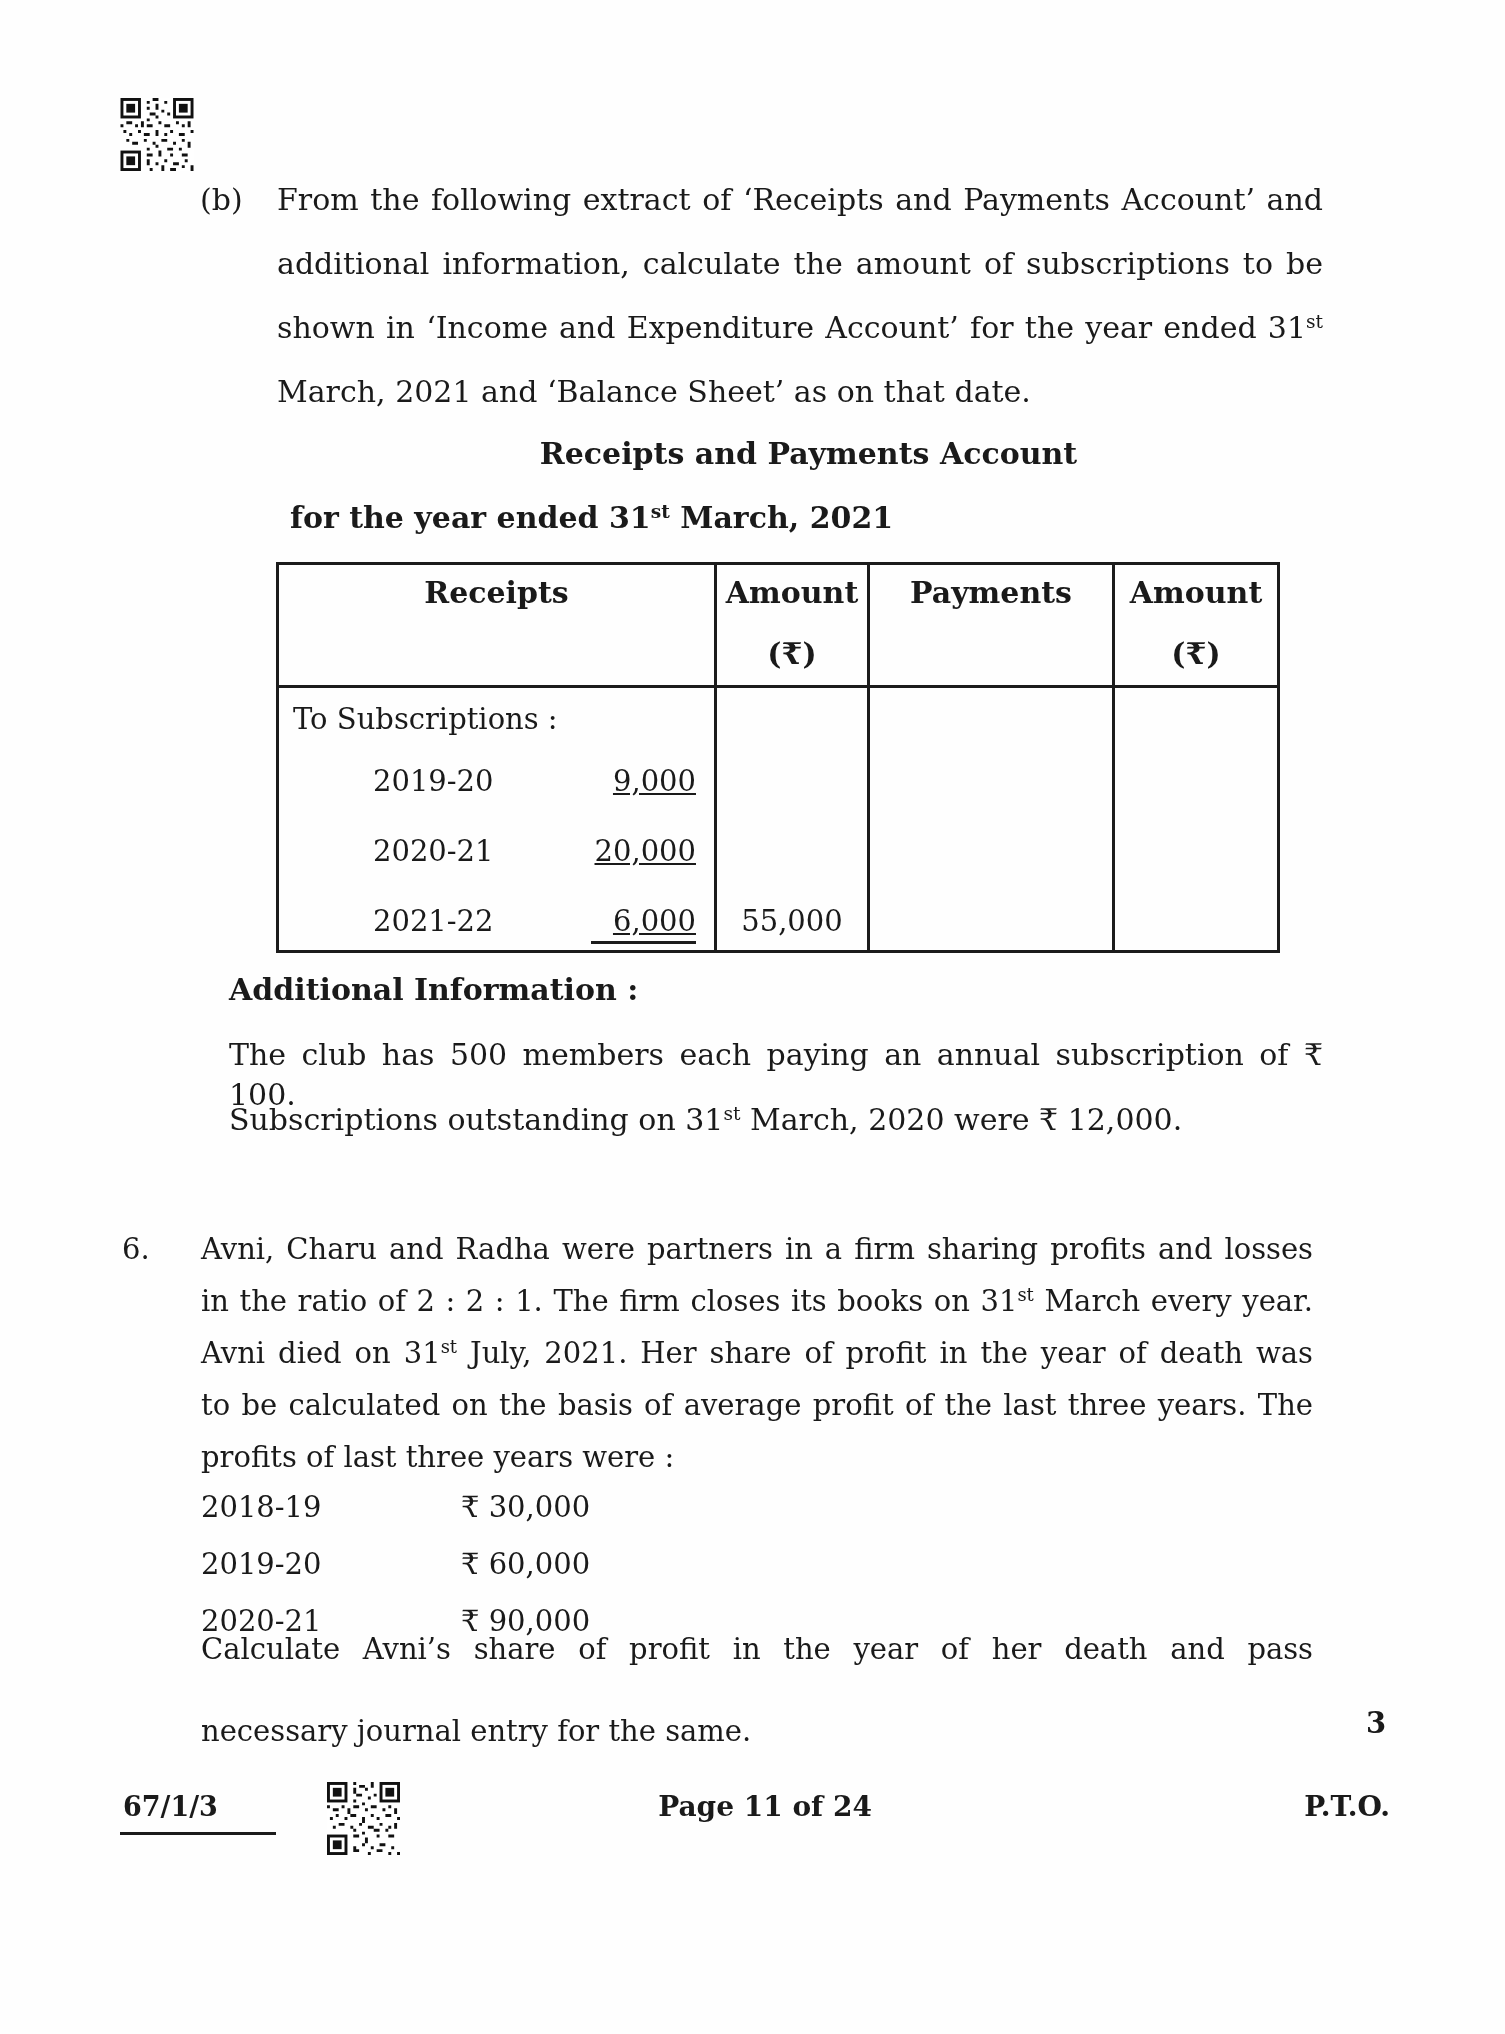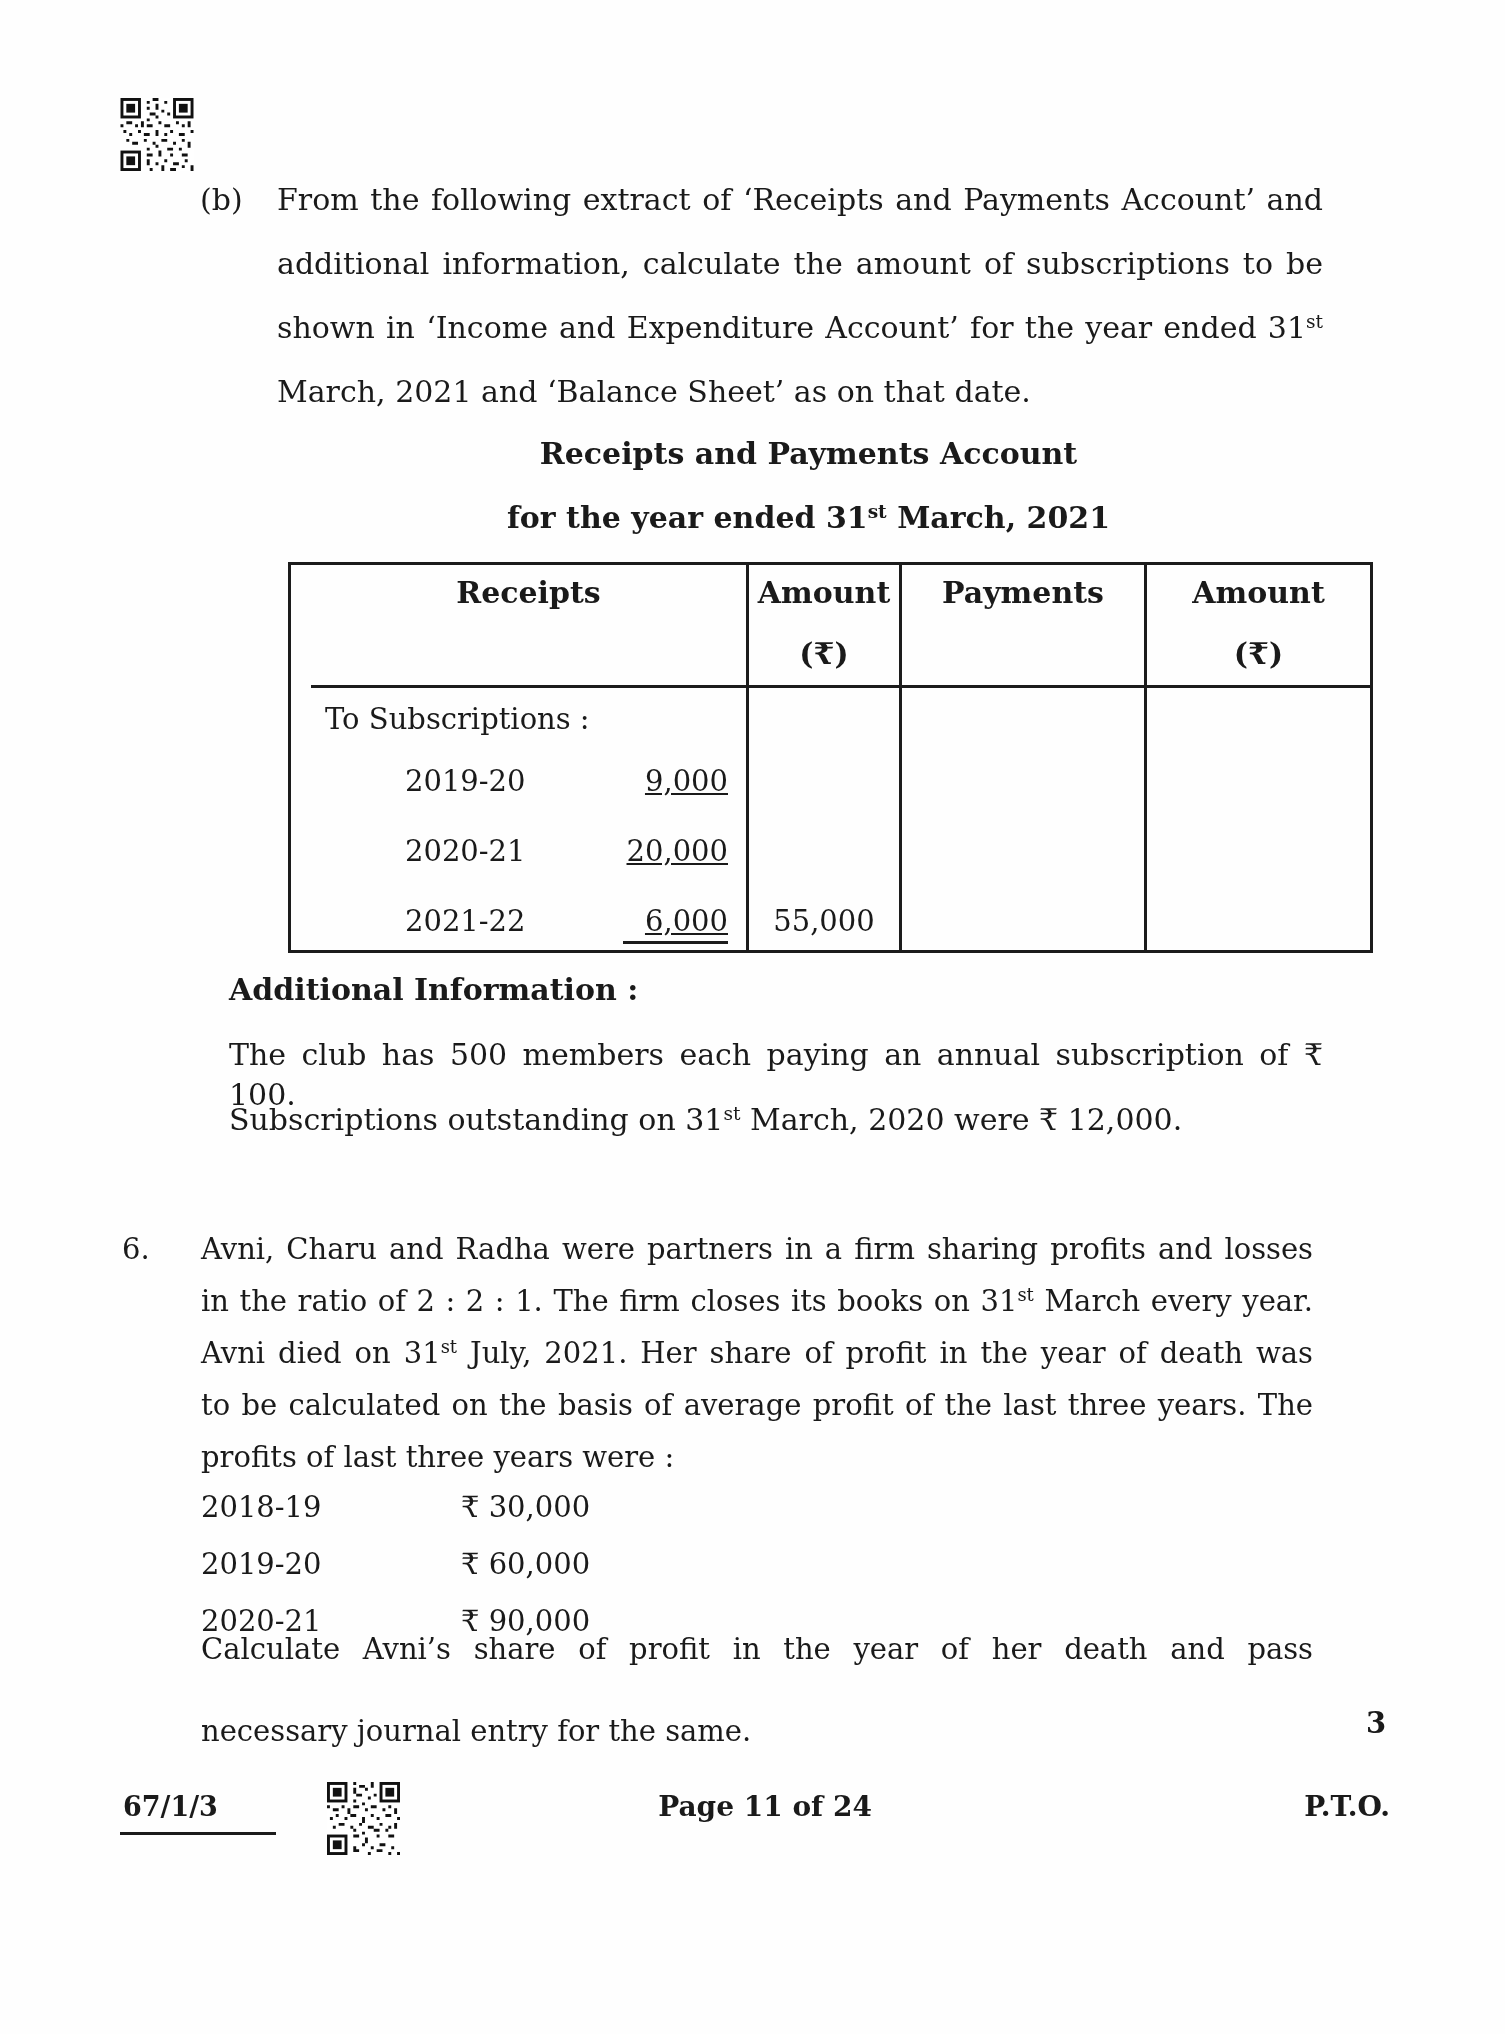--- a/index.html
+++ b/index.html
@@ -12,27 +12,26 @@
     overflow:hidden;
   }
   .abs{position:absolute;}
   .ln{font-size:30px;line-height:40px;white-space:nowrap;}
   .wrapln{font-size:30px;line-height:40px;}
   .just{text-align:justify;text-align-last:justify;}
   sup.sp{font-size:0.62em;vertical-align:0.55em;line-height:0;margin-top:8px;}
   .b{font-weight:bold;}
   
   #acct-table{
-    left:288px;top:562px;width:1085px;height:391px;
+    left:276px;top:562px;width:1004px;height:391px;
     border:3px solid #1c1c1c;box-sizing:border-box;
     display:grid;
     grid-template-columns:438px 153px 245px auto;
     grid-template-rows:123px auto;
     font-size:29px;
-    padding-left:20px;
   }
   .hcell{
     border-right:3px solid #1c1c1c;border-bottom:3px solid #1c1c1c;
     box-sizing:border-box;
     display:flex;flex-direction:column;align-items:center;
     padding-top:10px;font-weight:bold;font-size:30px;
   }
   .hcell .unit{margin-top:26px;}
   .hcell.last,.bcell.last{border-right:none;}
   .bcell{
@@ -78,21 +77,21 @@
 
   <div class="abs ln" style="left:200px;top:180px;">(b)</div>
   <div class="abs wrapln just" style="left:277px;top:180px;width:1046px;">From the following extract of ‘Receipts and Payments Account’ and</div>
   <div class="abs wrapln just" style="left:277px;top:244px;width:1046px;">additional information, calculate the amount of subscriptions to be</div>
   <div class="abs wrapln just" style="left:277px;top:308px;width:1046px;">
     <span>shown in ‘Income and Expenditure Account’ for the year ended 31</span><sup class="sp">st</sup>
   </div>
   <div class="abs wrapln" style="left:277px;top:372px;width:1046px;">March, 2021 and ‘Balance Sheet’ as on that date.</div>
 
   <div class="abs ln b" style="left:274px;top:434px;width:1069px;text-align:center;">Receipts and Payments Account</div>
-  <div class="abs ln b" style="left:274px;top:498px;width:1069px;text-align:center;">
+  <div class="abs ln b" style="left:290px;top:498px;width:1069px;text-align:left;">
     <span>for the year ended 31</span><sup class="sp">st</sup><span> March, 2021</span>
   </div>
 
   <div class="abs" id="acct-table">
     <div class="hcell">
       <span>Receipts</span>
     </div>
     <div class="hcell">
       <span>Amount</span>
       <span class="unit">(₹)</span>

